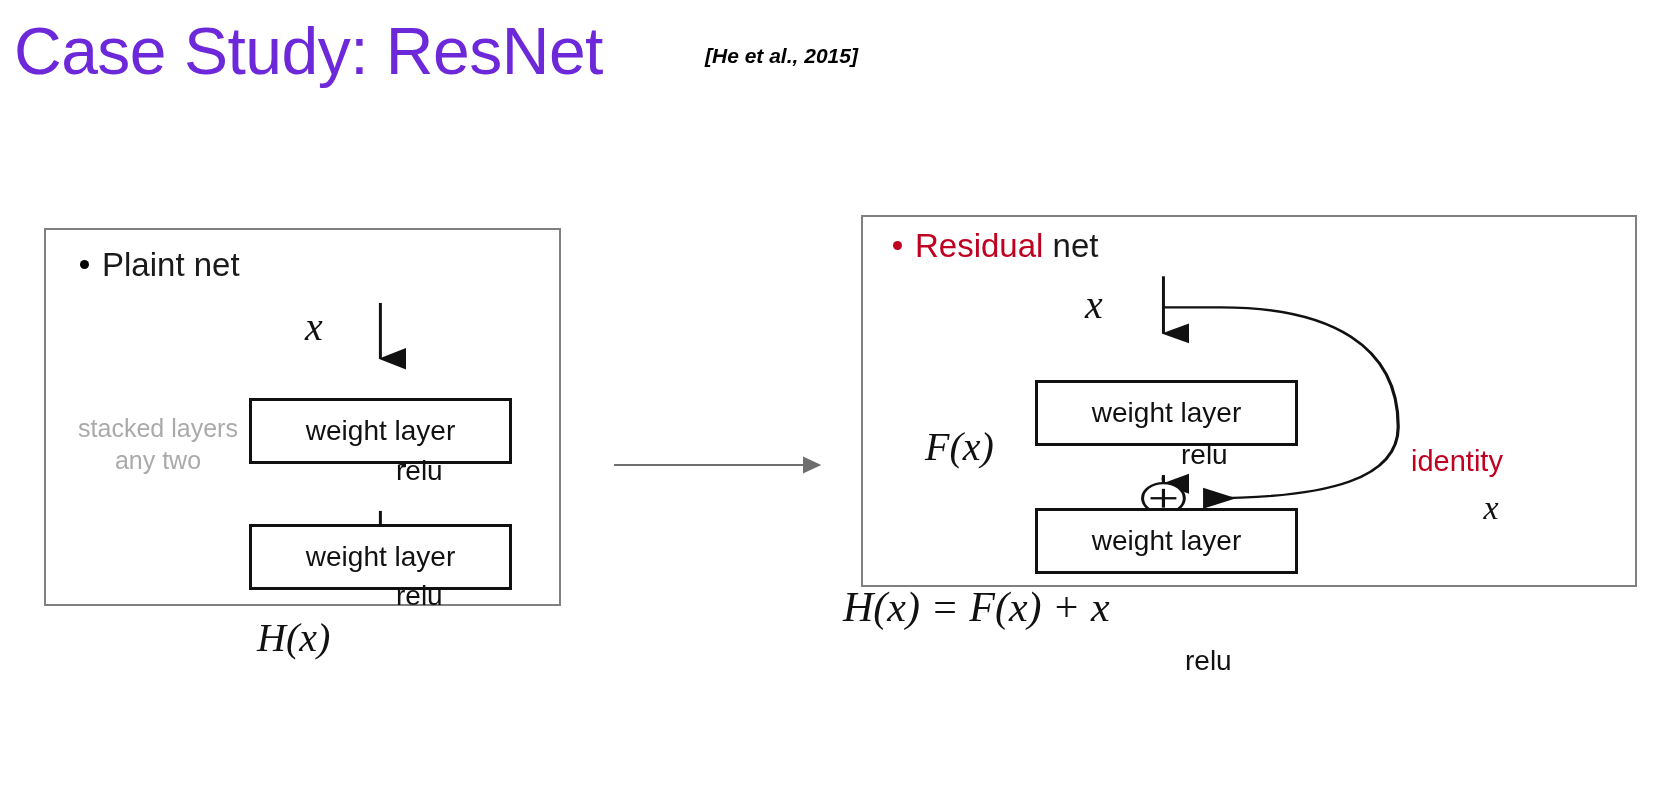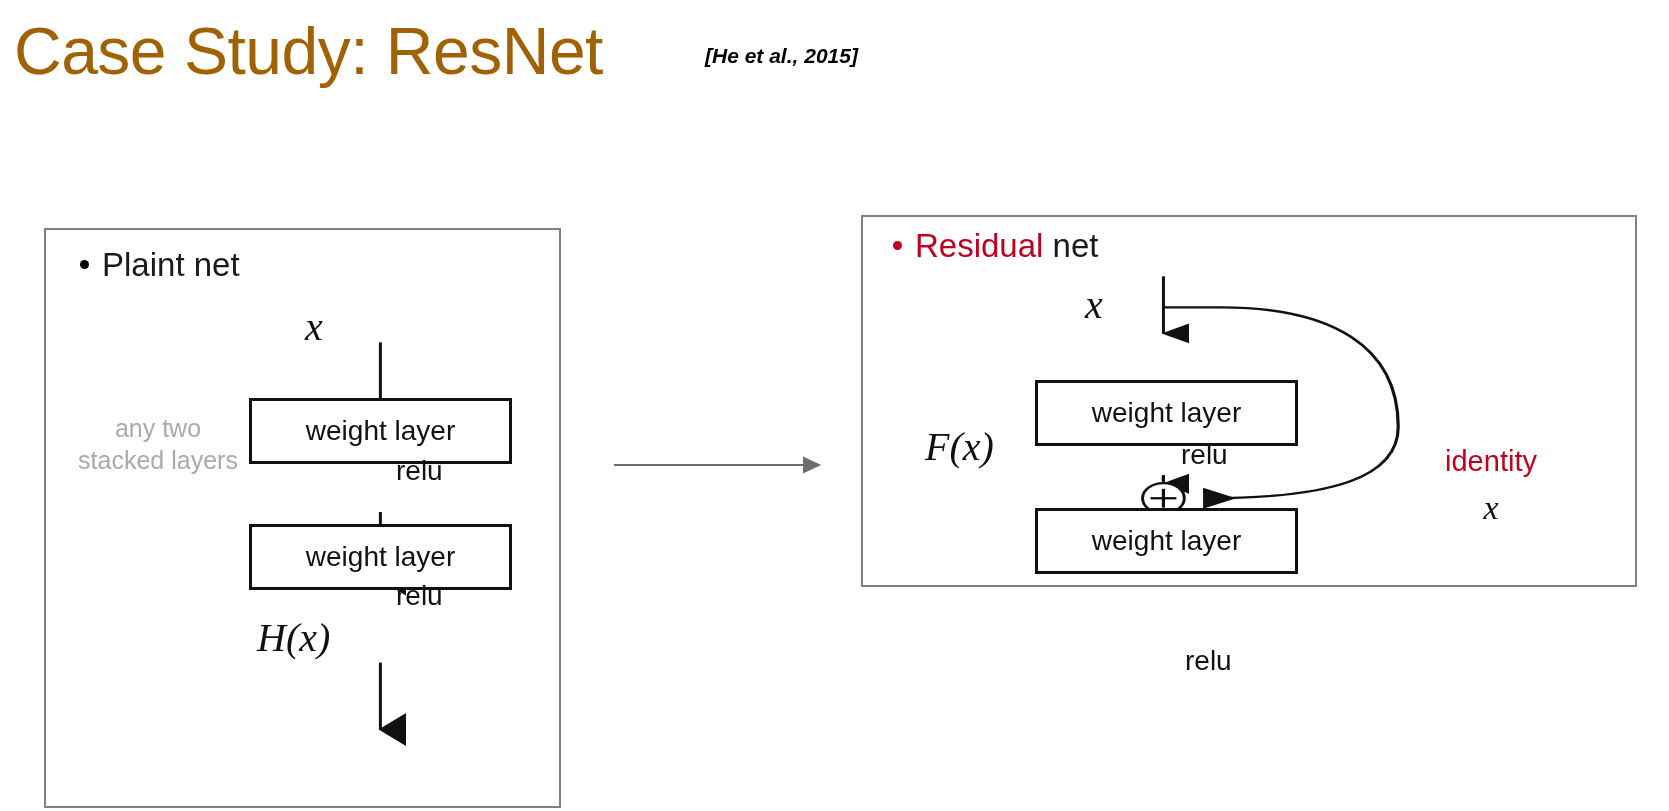--- a/index.html
+++ b/index.html
@@ -17,21 +17,21 @@
 
   
   #slide-title {
     position: absolute;
     left: 14px;
     top: 12px;
     font-family: "Liberation Sans", sans-serif;
     font-size: 66px;
     line-height: 78px;
     letter-spacing: -0.5px;
-    color: #a16207;
+    color: #6d28d9;
     white-space: nowrap;
   }
   #slide-citation {
     position: absolute;
     left: 705px;
     top: 44px;
     font-family: "Liberation Sans", sans-serif;
     font-size: 21px;
     font-style: italic;
     font-weight: bold;
@@ -40,21 +40,21 @@
     text-align: right;
   }
 
   
   .panel {
     position: absolute;
     background: #ffffff;
     border: 2px solid #808080;
     box-sizing: border-box;
   }
-  #plain-panel  { left: 44px;  top: 228px; width: 517px; height: 580px; }
+  #plain-panel  { left: 44px;  top: 228px; width: 517px; height: 378px; }
   #residual-panel { left: 861px; top: 215px; width: 776px; height: 372px; }
 
   
   .panel-heading {
     position: absolute;
     font-family: "Liberation Sans", sans-serif;
     font-size: 33px;
     line-height: 38px;
     color: #1a1a1a;
     white-space: nowrap;
@@ -122,21 +122,21 @@
   }
   .lbl-math-sm {
     font-family: "Liberation Serif", serif;
     font-style: italic;
     font-size: 34px;
     color: #111111;
   }
   .lbl-identity {
     color: #C00020;
     font-size: 29px;
-    text-align: center;
+    text-align: left;
   }
 
   
   #transition-arrow {
     position: absolute;
     left: 600px;
     top: 440px;
     width: 240px;
     height: 60px;
   }
@@ -171,22 +171,22 @@
     </defs>
 
     <line x1="337" y1="94" x2="337" y2="166" stroke="#111111" stroke-width="3" marker-end="url(#blkhead1)"></line>
 
     <line x1="337" y1="236" x2="337" y2="292" stroke="#111111" stroke-width="3" marker-end="url(#blkhead1)"></line>
 
     <line x1="337" y1="362" x2="337" y2="418" stroke="#111111" stroke-width="3" marker-end="url(#blkhead1)"></line>
   </svg>
 
   <div class="lbl lbl-gray" style="left:27px; top:182px; width:170px;">
+    <div>stacked layers</div>
     <div>any two</div>
-    <div>stacked layers</div>
   </div>
 
   <div class="lbl lbl-math" style="left:259px; top:73px;">x</div>
 
   <div class="weight-box" style="left:203px; top:168px; width:263px; height:66px;">
     <span>weight layer</span>
   </div>
 
   <div class="lbl lbl-relu" style="left:350px; top:225px;">relu</div>
 
@@ -253,19 +253,20 @@
   <div class="weight-box" style="left:172px; top:163px; width:263px; height:66px;">
     <span>weight layer</span>
   </div>
 
   <div class="lbl lbl-relu" style="left:318px; top:222px;">relu</div>
 
   <div class="weight-box" style="left:172px; top:291px; width:263px; height:66px;">
     <span>weight layer</span>
   </div>
 
+  <div class="lbl lbl-math" style="left:-20px; top:366px; font-size:42px;">H(x) = F(x) + x</div>
 
   <div class="lbl lbl-relu" style="left:322px; top:428px;">relu</div>
 
   <div class="lbl lbl-identity" style="left:548px; top:228px; width:160px;">identity</div>
 
   <div class="lbl lbl-math-sm" style="left:548px; top:272px; width:160px; text-align:center;">x</div>
 </div>
 
 </body></html>

